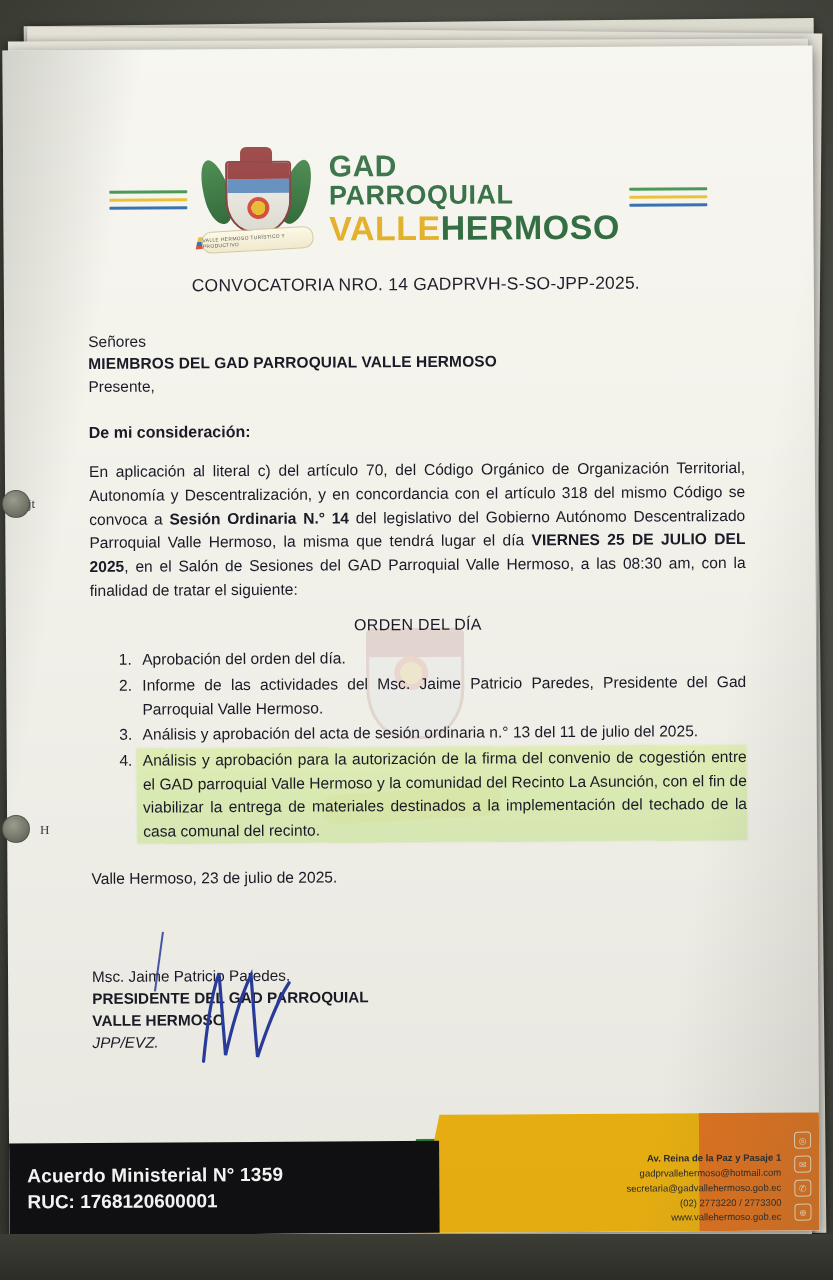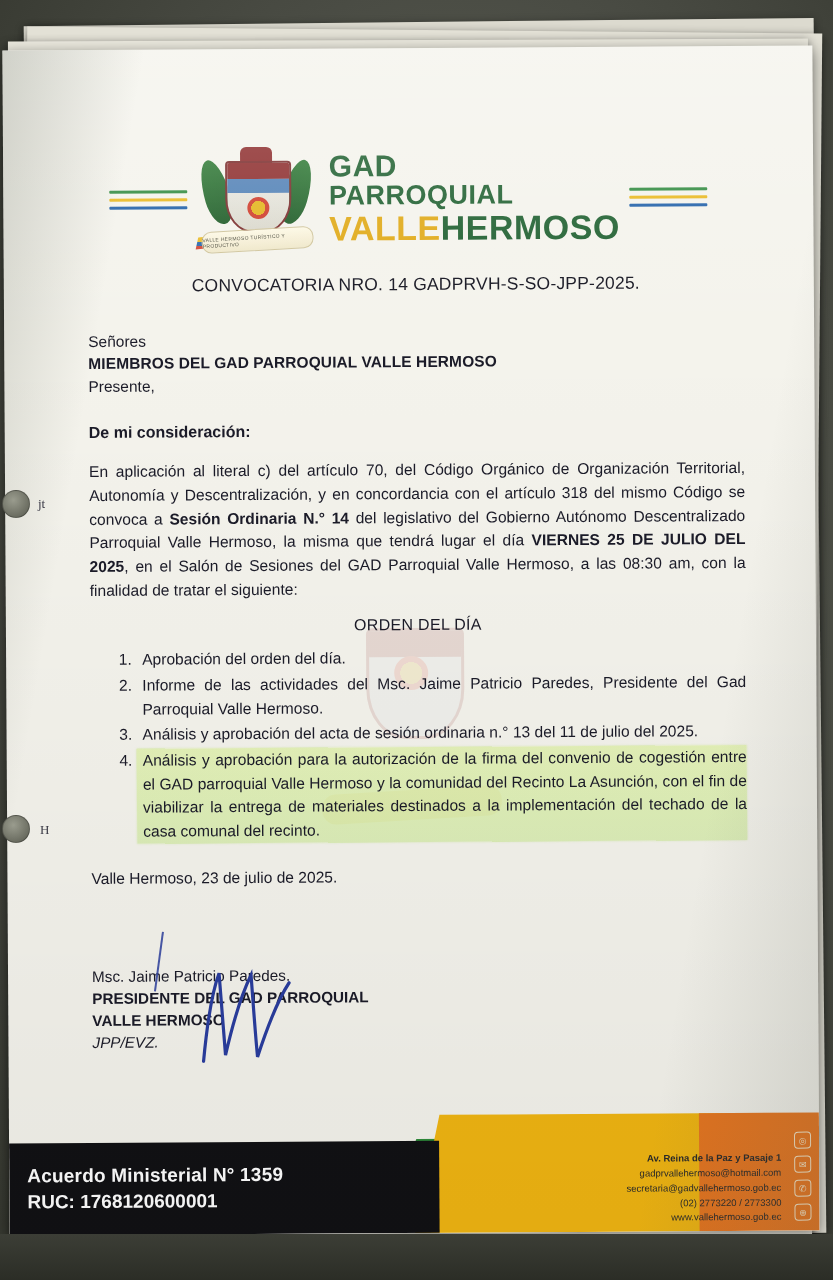--- a/index.html
+++ b/index.html
@@ -533,17 +533,17 @@
         <div class="ic">✆</div>
         <div class="ic">⊕</div>
       </div>
     </div>
 
     <div class="paper-shade"></div>
   </div>
 
   <div class="hole h1"></div>
   <div class="hole h2"></div>
-  <div class="hole-mark" style="left:38px; top:496px;">jt</div>
+  <div class="hole-mark" style="left:28px; top:496px;">jt</div>
   <div class="hole-mark" style="left:40px; top:822px;">H</div>
 
   <div class="bottom-desk"></div>
 </div>
 
 </body></html>

